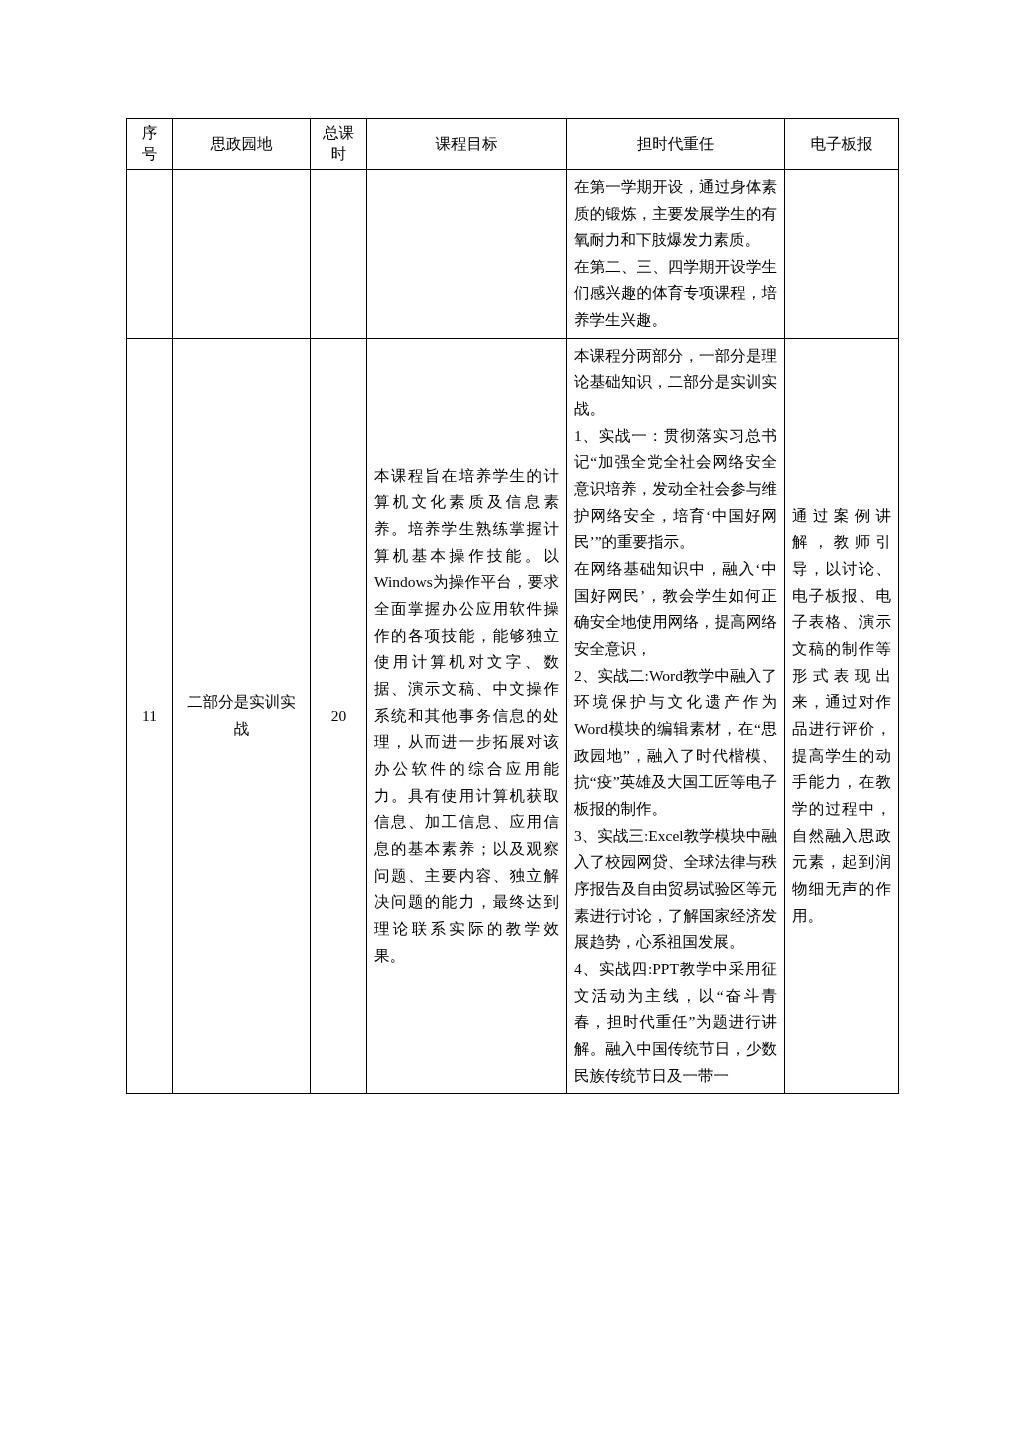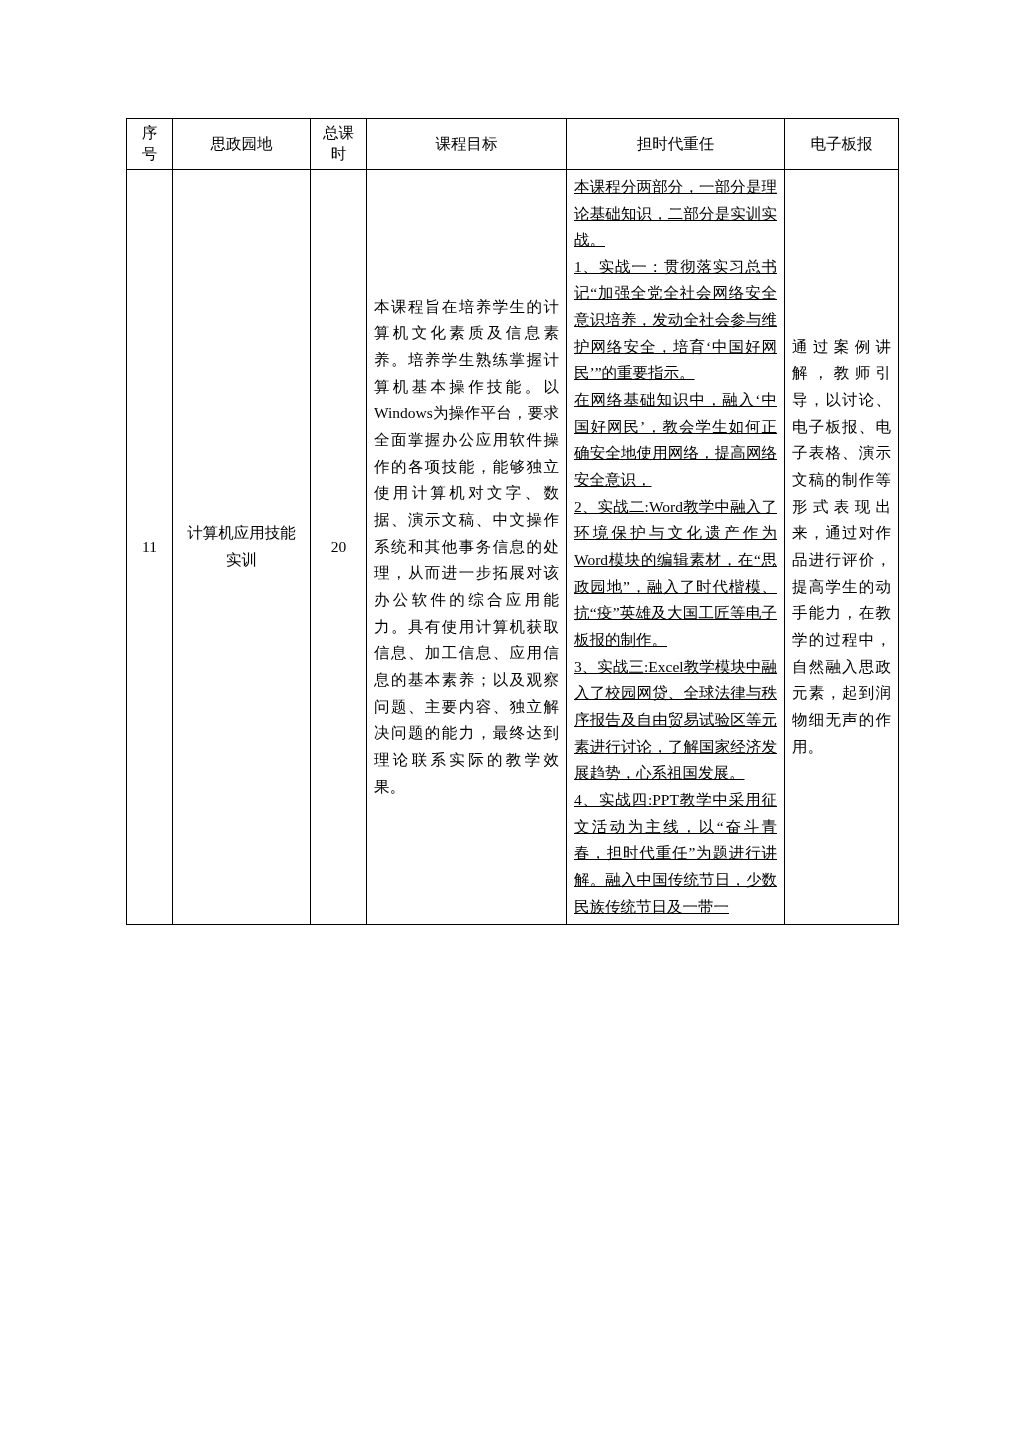--- a/index.html
+++ b/index.html
@@ -89,25 +89,34 @@
             <div>时</div>
           </div>
         </td>
         <td>课程目标</td>
         <td>担时代重任</td>
         <td>电子板报</td>
       </tr>
     </thead>
     <tbody>
       <tr>
+        <td class="cell-center"></td>
+        <td class="cell-center"></td>
+        <td class="cell-center"></td>
+        <td class="cell-just cell-top"></td>
+        <td class="cell-just cell-top txt-block" style="white-space: pre-line;">在第一学期开设，通过身体素质的锻炼，主要发展学生的有氧耐力和下肢爆发力素质。
+在第二、三、四学期开设学生们感兴趣的体育专项课程，培养学生兴趣。</td>
+        <td class="cell-just cell-top"></td>
+      </tr>
+      <tr>
         <td class="cell-center">11</td>
-        <td class="cell-center">计算机应用技能实训</td>
+        <td class="cell-center">二部分是实训实战</td>
         <td class="cell-center">20</td>
         <td class="cell-just">本课程旨在培养学生的计算机文化素质及信息素养。培养学生熟练掌握计算机基本操作技能。以Windows为操作平台，要求全面掌握办公应用软件操作的各项技能，能够独立使用计算机对文字、数据、演示文稿、中文操作系统和其他事务信息的处理，从而进一步拓展对该办公软件的综合应用能力。具有使用计算机获取信息、加工信息、应用信息的基本素养；以及观察问题、主要内容、独立解决问题的能力，最终达到理论联系实际的教学效果。</td>
-        <td class="cell-just cell-top" style="white-space: pre-line; text-decoration: underline;">本课程分两部分，一部分是理论基础知识，二部分是实训实战。
+        <td class="cell-just cell-top" style="white-space: pre-line;">本课程分两部分，一部分是理论基础知识，二部分是实训实战。
 1、实战一：贯彻落实习总书记“加强全党全社会网络安全意识培养，发动全社会参与维护网络安全，培育‘中国好网民’”的重要指示。
 在网络基础知识中，融入‘中国好网民’，教会学生如何正确安全地使用网络，提高网络安全意识，
 2、实战二:Word教学中融入了环境保护与文化遗产作为Word模块的编辑素材，在“思政园地”，融入了时代楷模、抗“疫”英雄及大国工匠等电子板报的制作。
 3、实战三:Excel教学模块中融入了校园网贷、全球法律与秩序报告及自由贸易试验区等元素进行讨论，了解国家经济发展趋势，心系祖国发展。
 4、实战四:PPT教学中采用征文活动为主线，以“奋斗青春，担时代重任”为题进行讲解。融入中国传统节日，少数民族传统节日及一带一</td>
         <td class="cell-just">通过案例讲解，教师引导，以讨论、电子板报、电子表格、演示文稿的制作等形式表现出来，通过对作品进行评价，提高学生的动手能力，在教学的过程中，自然融入思政元素，起到润物细无声的作用。</td>
       </tr>
     </tbody>
   </table>
 </div>

